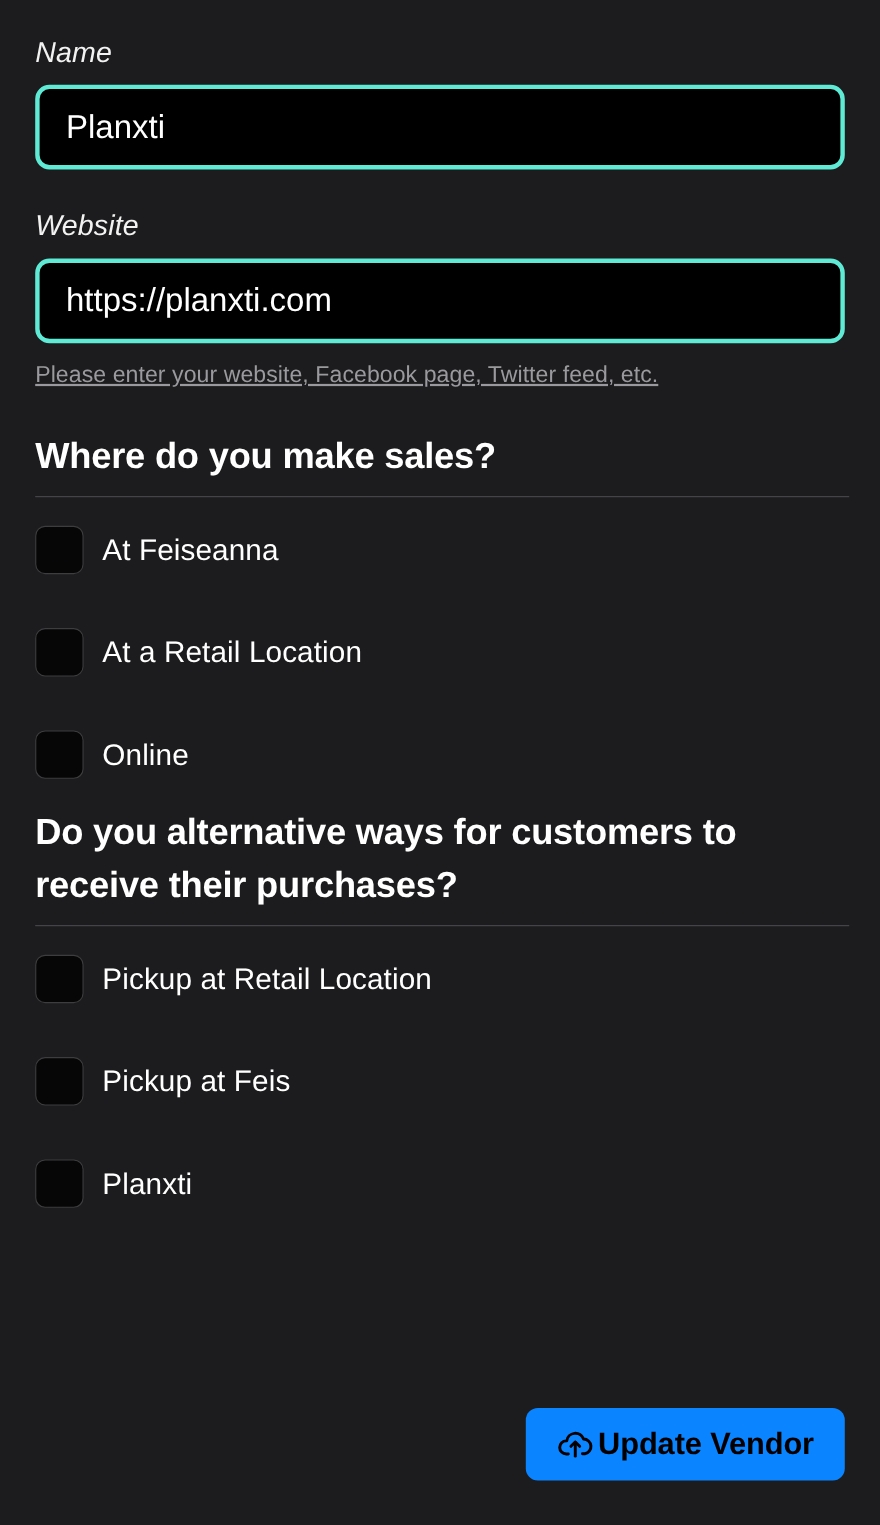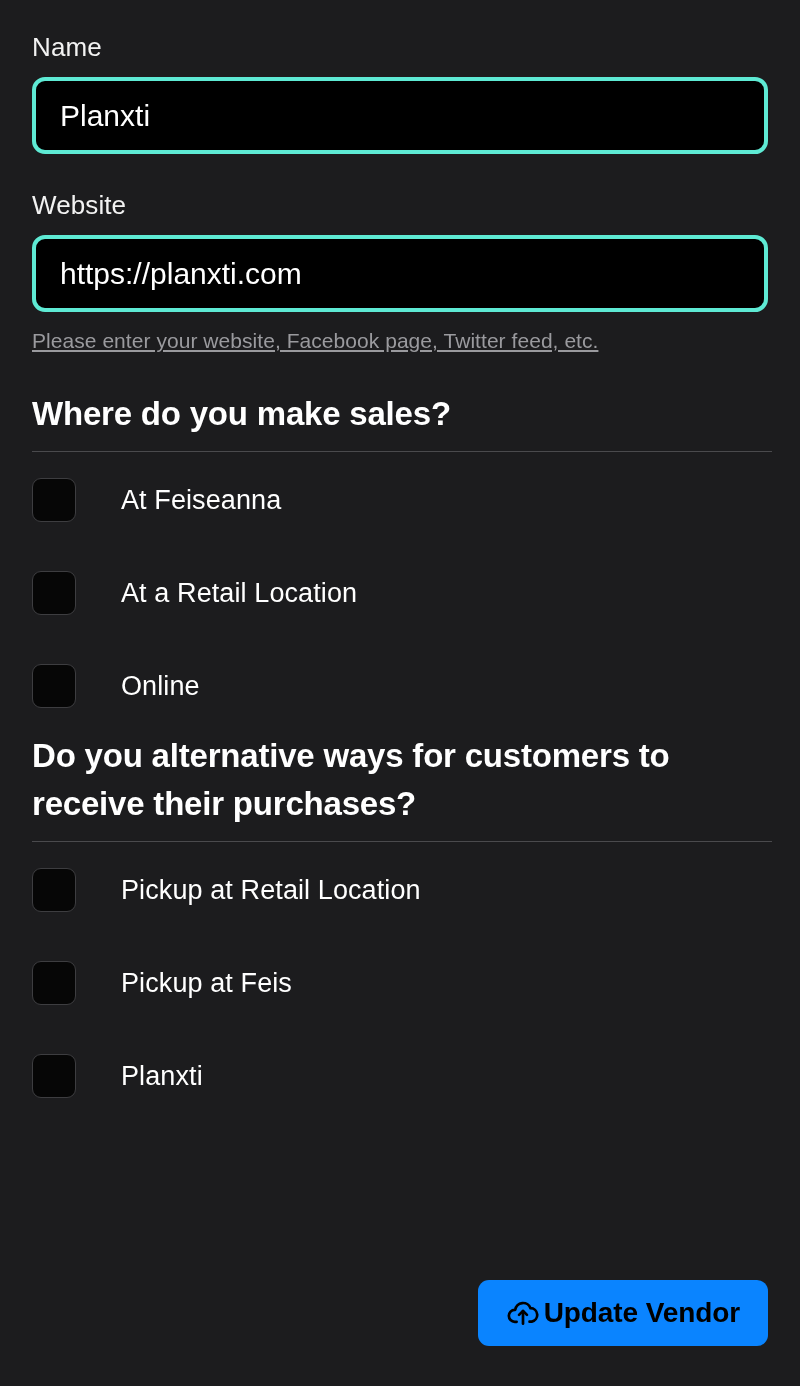--- a/index.html
+++ b/index.html
@@ -28,20 +28,21 @@
     margin-bottom: 0;
   }
   .field-label {
     display: block;
     color: #f2f2f2;
     font-size: 26px;
     line-height: 30px;
     font-weight: 400;
     margin-bottom: 15px;
     letter-spacing: 0.1px;
+    font-style: italic;
   }
   .text-input {
     display: block;
     box-sizing: border-box;
     width: 736px;
     height: 77px;
     background: #000000;
     border: 4px solid #5eead4;
     border-radius: 13px;
     color: #ffffff;
@@ -88,21 +89,20 @@
 
   
   .checkbox-list {
     margin-top: 26px;
   }
   .checkbox-row {
     display: flex;
     align-items: center;
     height: 44px;
     margin-bottom: 49px;
-    gap: 28px;
   }
   .checkbox-row:last-child {
     margin-bottom: 0;
   }
   .checkbox-box {
     flex: 0 0 auto;
     width: 44px;
     height: 44px;
     background: #060606;
     border: 1px solid #3d3d40;

